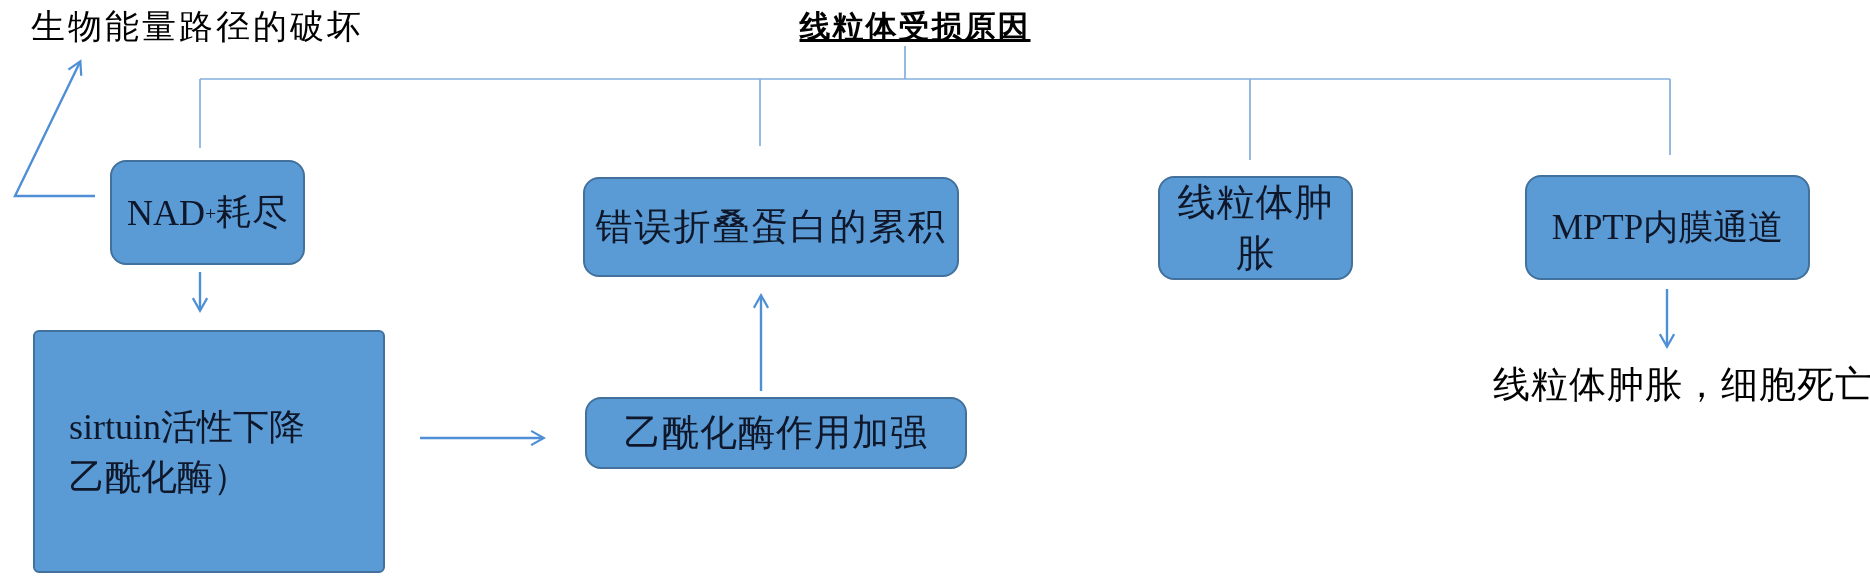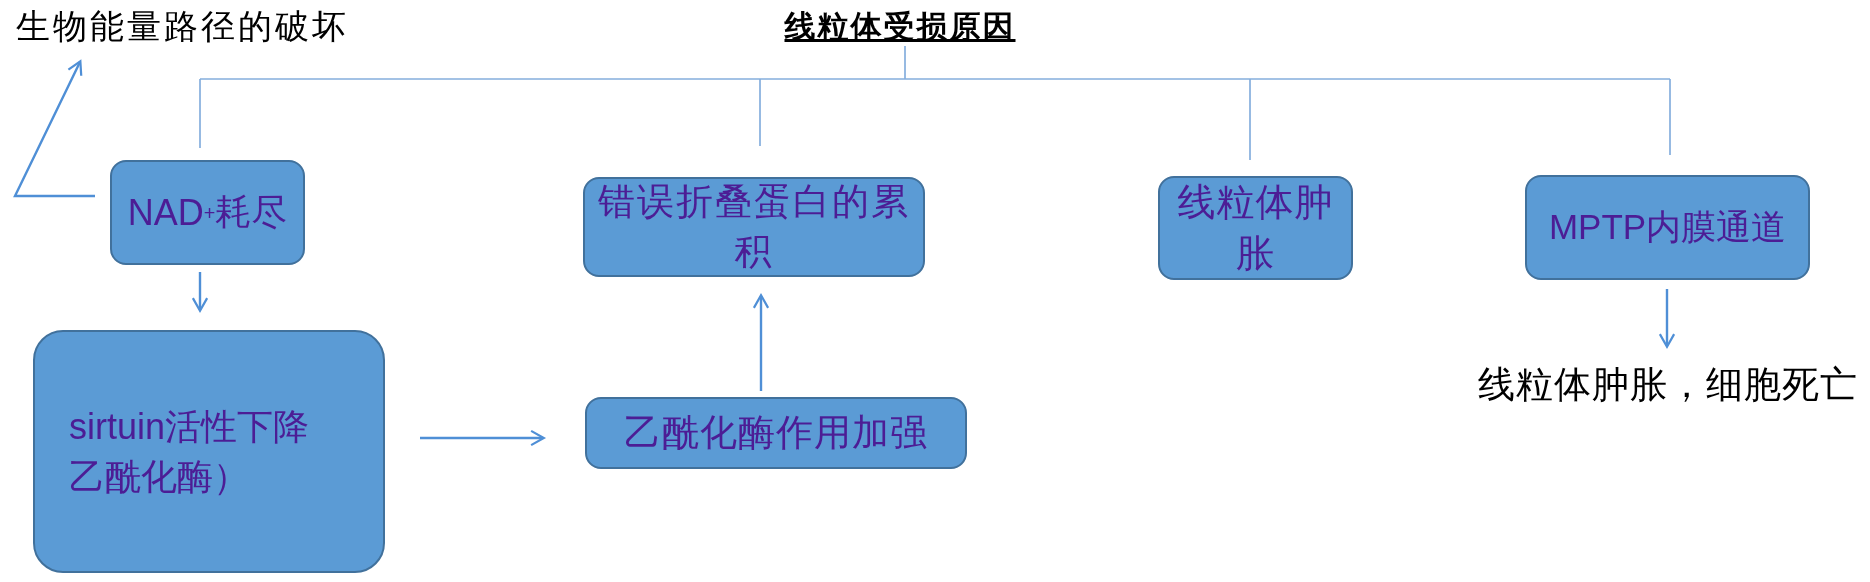--- a/index.html
+++ b/index.html
@@ -14,27 +14,27 @@
   svg.layer{position:absolute;left:0;top:0;width:1870px;height:582px;}
   .tree{fill:none;stroke:var(--connector-line,#85aedd);stroke-width:1.7;}
   .arrow{fill:none;stroke:var(--arrow-line,#4f8fd6);stroke-width:2.4;}
   .ah-path{fill:none;stroke:var(--arrow-line,#4f8fd6);stroke-width:1.4;}
   .box{
     position:absolute;
     background:var(--box-fill,#5b9bd5);
     border:2.5px solid var(--box-border,#41719c);
     border-radius:16px;
     display:flex;align-items:center;justify-content:center;
-    font-family:Liberation Sans, sans-serif;
-    color:#4c1d95;
+    font-family:Liberation Serif, serif;
+    color:#0f172a;
     box-sizing:border-box;
     text-align:center;
   }
   .box sup{font-size:0.55em;vertical-align:super;line-height:0;}
-  .txt{position:absolute;white-space:nowrap;}
+  .txt{position:absolute;white-space:nowrap;margin-left:15px;}
   .title-txt{font-weight:bold;text-decoration:underline;}
   .sirtuin-lines{display:flex;flex-direction:column;align-items:flex-start;justify-content:center;}
   .sirtuin-lines .ln{line-height:50px;white-space:nowrap;}
 </style>
 </head>
 <body>
 
 <div class="canvas">
 
   <svg class="layer" viewBox="0 0 1870 582">
@@ -63,33 +63,33 @@
   <div class="txt title-txt" style="left:690px;top:6px;width:420px;text-align:center;font-size:31px;letter-spacing:2px;">线粒体受损原因</div>
 
   <div class="txt" style="left:1478px;top:360px;font-size:37px;letter-spacing:1px;">线粒体肿胀，细胞死亡</div>
 
   <div class="box" style="left:110px;top:160px;width:195px;height:105px;font-size:36px;">
     <span>NAD</span>
       <sup>+</sup>
       <span>耗尽</span>
   </div>
 
-  <div class="box" style="left:583px;top:177px;width:342px;height:100px;font-size:37px;letter-spacing:2px;">
+  <div class="box" style="left:583px;top:177px;width:376px;height:100px;font-size:37px;letter-spacing:2px;">
     <span>错误折叠蛋白的累积</span>
   </div>
 
   <div class="box" style="left:1158px;top:176px;width:195px;height:104px;font-size:38px;letter-spacing:1px;">
     <span>线粒体肿胀</span>
   </div>
 
   <div class="box" style="left:1525px;top:175px;width:285px;height:105px;font-size:35px;">
     <span>MPTP内膜通道</span>
   </div>
 
-  <div class="box sirtuin-lines" style="left:33px;top:330px;width:352px;height:243px;font-size:36px;padding-left:34px;align-items:flex-start;justify-content:center;border-radius:30px;">
+  <div class="box sirtuin-lines" style="left:33px;top:330px;width:352px;height:243px;font-size:36px;padding-left:34px;align-items:flex-start;justify-content:center;border-radius:6px;">
     <div class="ln">sirtuin活性下降</div>
     <div class="ln">乙酰化酶）</div>
   </div>
 
   <div class="box" style="left:585px;top:397px;width:382px;height:72px;font-size:37px;letter-spacing:1px;">
     <span>乙酰化酶作用加强</span>
   </div>
 
 </div>
 

